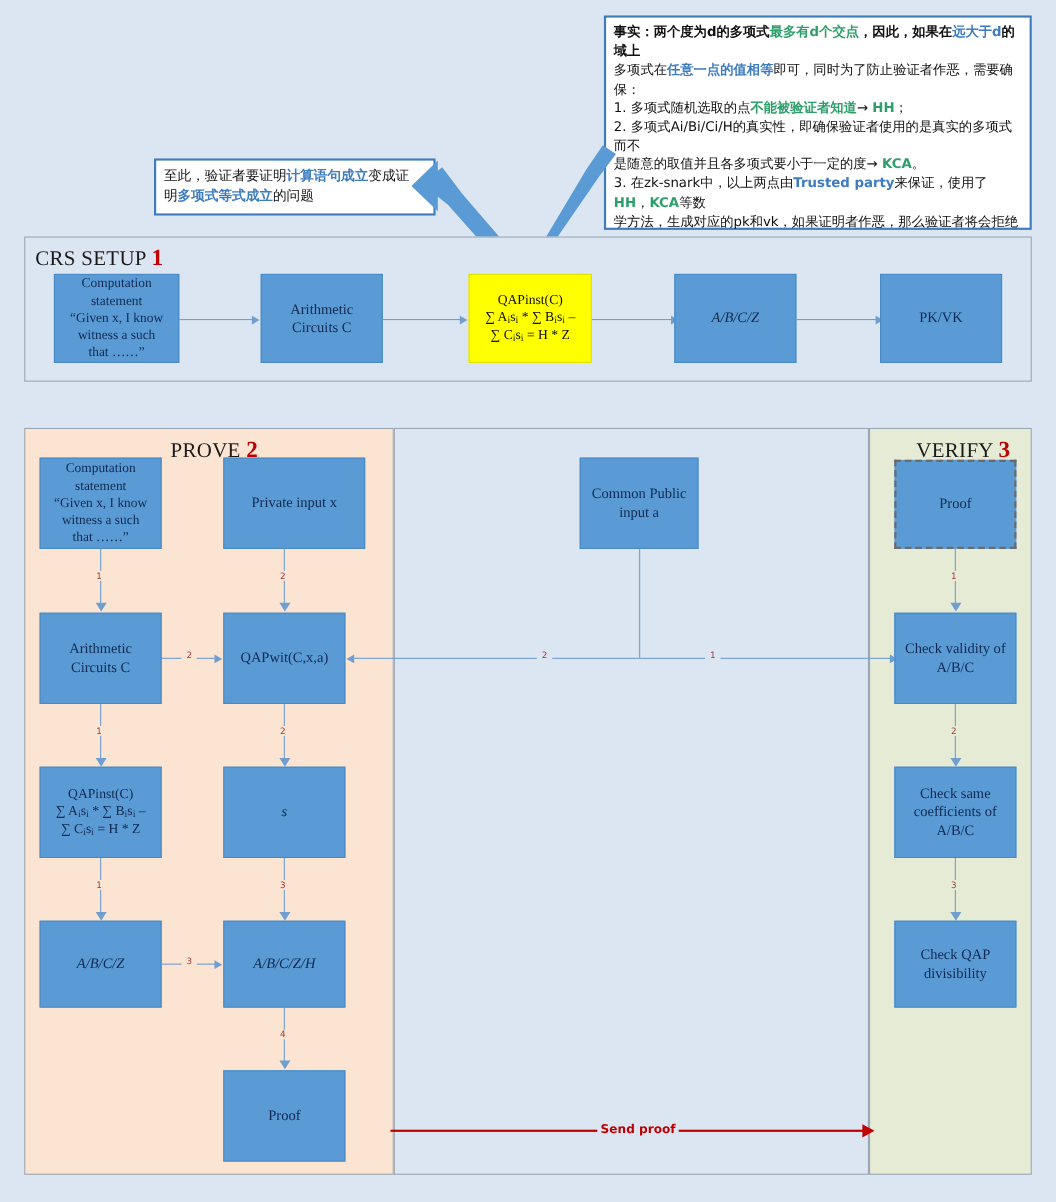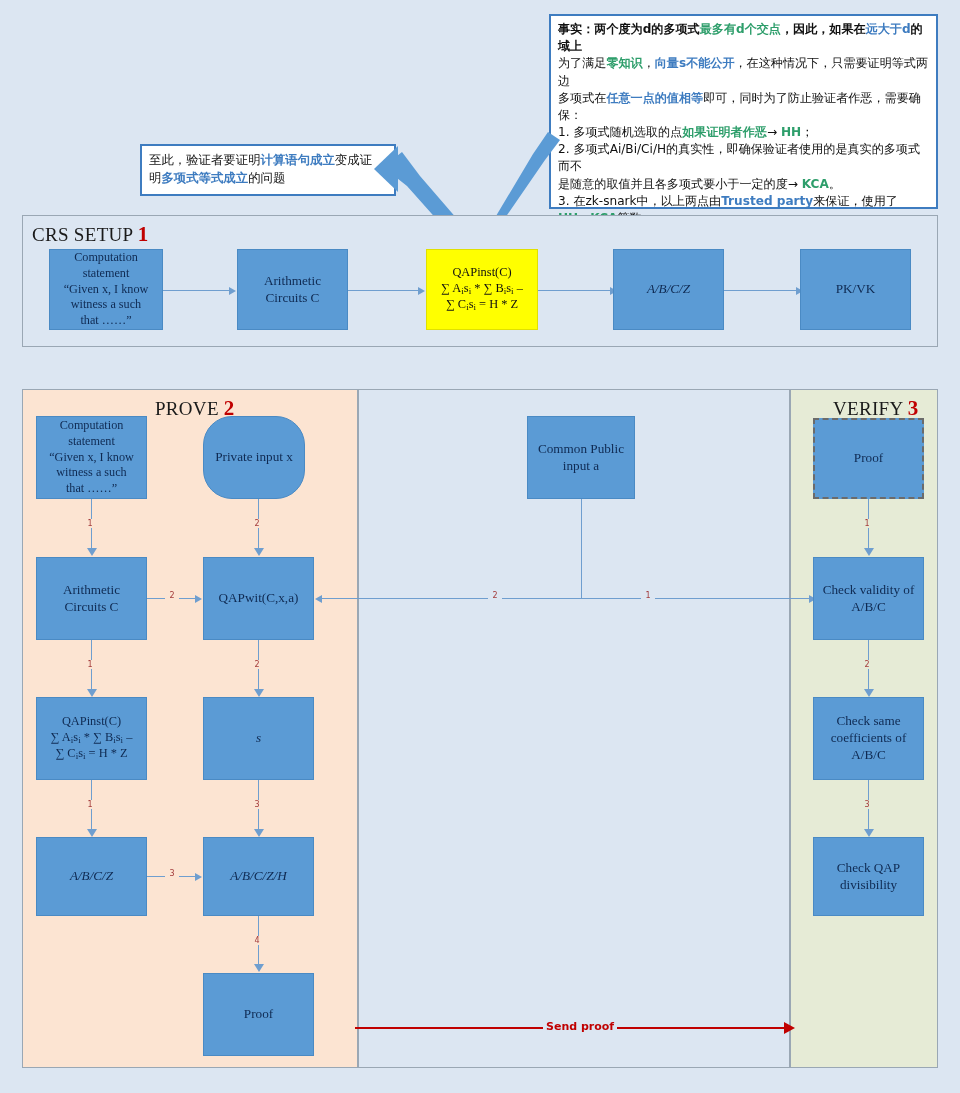--- a/index.html
+++ b/index.html
@@ -65,23 +65,22 @@
     font-family:"DejaVu Sans","Liberation Sans",sans-serif;
     font-size:11px;font-weight:bold;color:#C00000;background:#DCE6F2;padding:0 3px;white-space:nowrap;
   }
   svg{position:absolute;overflow:visible;}
 </style>
 </head>
 <body>
 
 <div class="abs note" style="left:549px;top:14px;width:389px;height:195px;padding:5px 7px;font-size:12.1px;">
   <div><b>事实：两个度为d的多项式<span class="grn">最多有d个交点</span>，因此，如果在<span class="blu">远大于d</span>的域上</b></div>
-  <div>为了满足<span class="grn">零知识</span>，<span class="blu">向量s不能公开</span>，在这种情况下，只需要证明等式两边</div>
   <div>多项式在<span class="blu">任意一点的值相等</span>即可，同时为了防止验证者作恶，需要确保：</div>
-  <div>1. 多项式随机选取的点<span class="grn">如果证明者作恶</span>→ <span class="grn">HH</span>；</div>
+  <div>1. 多项式随机选取的点<span class="grn">不能被验证者知道</span>→ <span class="grn">HH</span>；</div>
   <div>2. 多项式Ai/Bi/Ci/H的真实性，即确保验证者使用的是真实的多项式而不</div>
   <div>是随意的取值并且各多项式要小于一定的度→ <span class="grn">KCA</span>。</div>
   <div>3. 在zk-snark中，以上两点由<span class="blu">Trusted party</span>来保证，使用了<span class="grn">HH</span>，<span class="grn">KCA</span>等数</div>
   <div>学方法，生成对应的pk和vk，如果证明者作恶，那么验证者将会拒绝</div>
 </div>
 
 <div class="abs note" style="left:140px;top:144px;width:256px;height:52px;padding:5px 7px;font-size:12.4px;">
   <div>至此，验证者要证明<span class="blu">计算语句成立</span>变成证</div>
   <div>明<span class="blu">多项式等式成立</span>的问题</div>
 </div>
@@ -157,21 +156,21 @@
 
 <div class="abs box" style="left:36px;top:416px;width:111px;height:83px;font-size:12.2px;">
   <div>
     <span class="ln">Computation</span>
     <span class="ln">statement</span>
     <span class="ln">“Given x, I know</span>
     <span class="ln">witness a such</span>
     <span class="ln">that ……”</span>
   </div>
 </div>
-<div class="abs box" style="left:203px;top:416px;width:102px;height:83px;border-radius:29px;">
+<div class="abs box" style="left:203px;top:416px;width:129px;height:83px;">
   <span>Private input x</span>
 </div>
 
 <div class="abs vline" style="left:91px;top:499px;height:52px;"></div>
 <div class="abs ah-d" style="left:86.5px;top:548px;"></div>
 <div class="abs elab onprove" style="left:83px;top:519px;width:14px;">1</div>
 
 <div class="abs vline" style="left:258px;top:499px;height:52px;"></div>
 <div class="abs ah-d" style="left:253.5px;top:548px;"></div>
 <div class="abs elab onprove" style="left:250px;top:519px;width:14px;">2</div>

